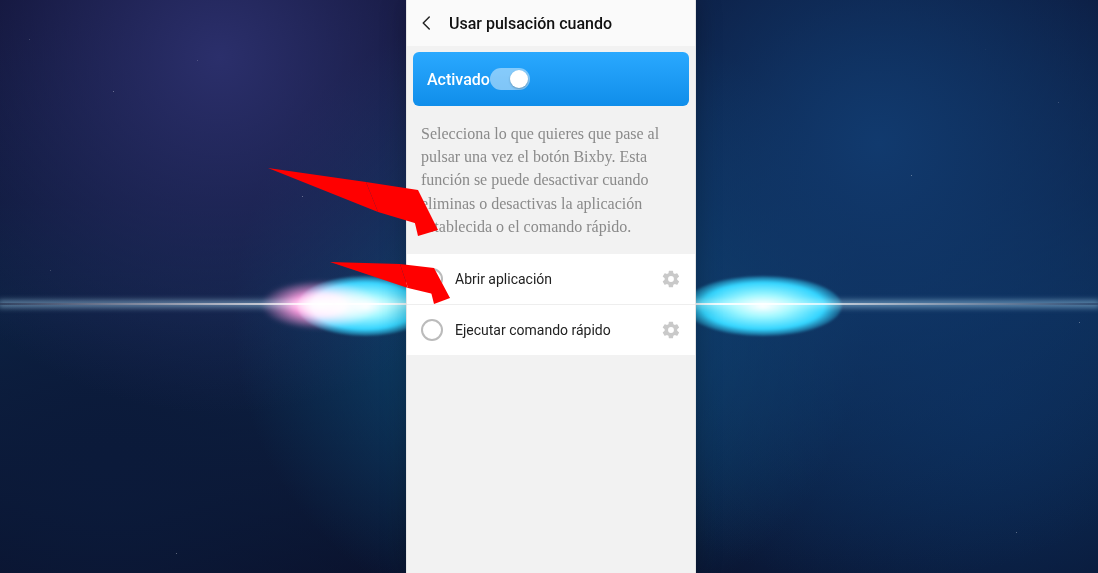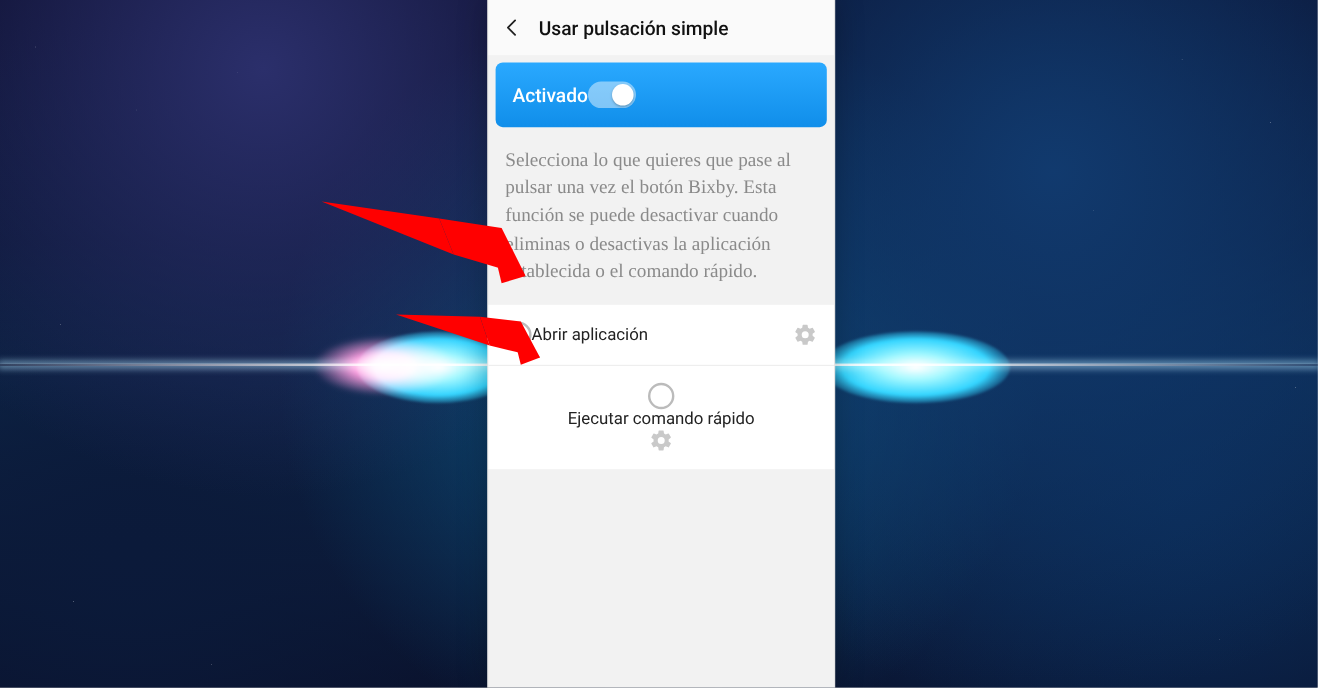--- a/index.html
+++ b/index.html
@@ -55,22 +55,22 @@
   .back-ico{width:20px;height:20px;display:flex;align-items:center;justify-content:center;color:#222;cursor:pointer;}
   .title{font-size:16px;color:#111;font-weight:500;}
   .toggle-card{margin:6px 6px 0;border-radius:6px;padding:16px 14px;
     background:linear-gradient(180deg,#2aa9ff 0%,#108eea 100%);
     display:flex;align-items:center;color:#fff;}
   .toggle-label{font-size:16px;font-weight:500;}
   .switch{position:relative;width:40px;height:22px;border-radius:11px;background:rgba(255,255,255,.45);}
   .switch .knob{position:absolute;top:2px;right:2px;width:18px;height:18px;border-radius:50%;background:#fff;box-shadow:0 1px 2px rgba(0,0,0,.25);}
   .desc{padding:16px 14px 16px;font-size:16px;line-height:1.45;color:#8a8a8a;font-family:Liberation Serif, serif;}
   .option-list{background:#fff;}
-  .option{display:flex;align-items:center;padding:14px 14px;border-bottom:1px solid #eee;}
-  .option:last-child{border-bottom:none;flex-direction:column;}
+  .option{display:flex;align-items:center;gap:12px;padding:14px 14px;border-bottom:1px solid #eee;}
+  .option:last-child{border-bottom:none;}
   .radio{width:18px;height:18px;border:2px solid #bbb;border-radius:50%;flex:none;}
   .opt-label{flex:1;font-size:14px;color:#222;}
   .gear{width:20px;height:20px;color:#c9c9c9;flex:none;}
   
   .arrow{position:absolute;pointer-events:none;}
   .arrow svg{display:block;}
 </style>
 </head>
 <body>
 
@@ -81,21 +81,21 @@
 <div class="glow-pink"></div>
 
 <div class="phone">
 
   <div class="titlebar">
     <span class="back-ico">
       <svg viewBox="0 0 24 24" width="18" height="18" aria-hidden="true">
         <path d="M15 4l-8 8 8 8" fill="none" stroke="currentColor" stroke-width="2" stroke-linecap="round" stroke-linejoin="round"></path>
       </svg>
     </span>
-    <span class="title">Usar pulsación simple</span>
+    <span class="title">Usar pulsación cuando</span>
   </div>
 
   <div class="toggle-card">
     <span class="toggle-label">Activado</span>
     <span class="switch">
         <span class="knob"></span>
       </span>
   </div>
 
   <div class="desc">Selecciona lo que quieres que pase al pulsar una vez el botón Bixby. Esta función se puede desactivar cuando eliminas o desactivas la aplicación establecida o el comando rápido.</div>

